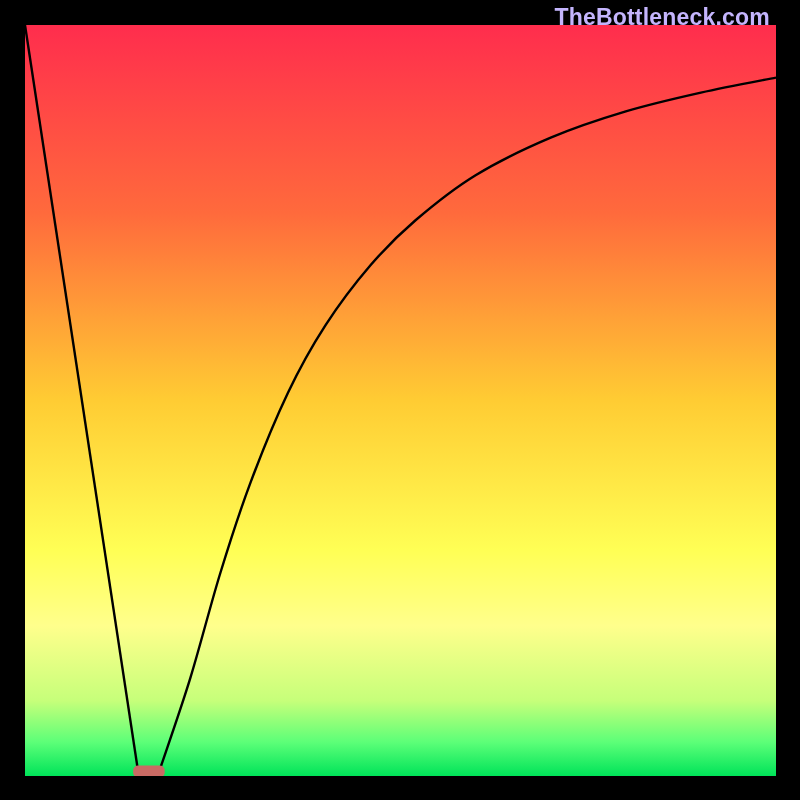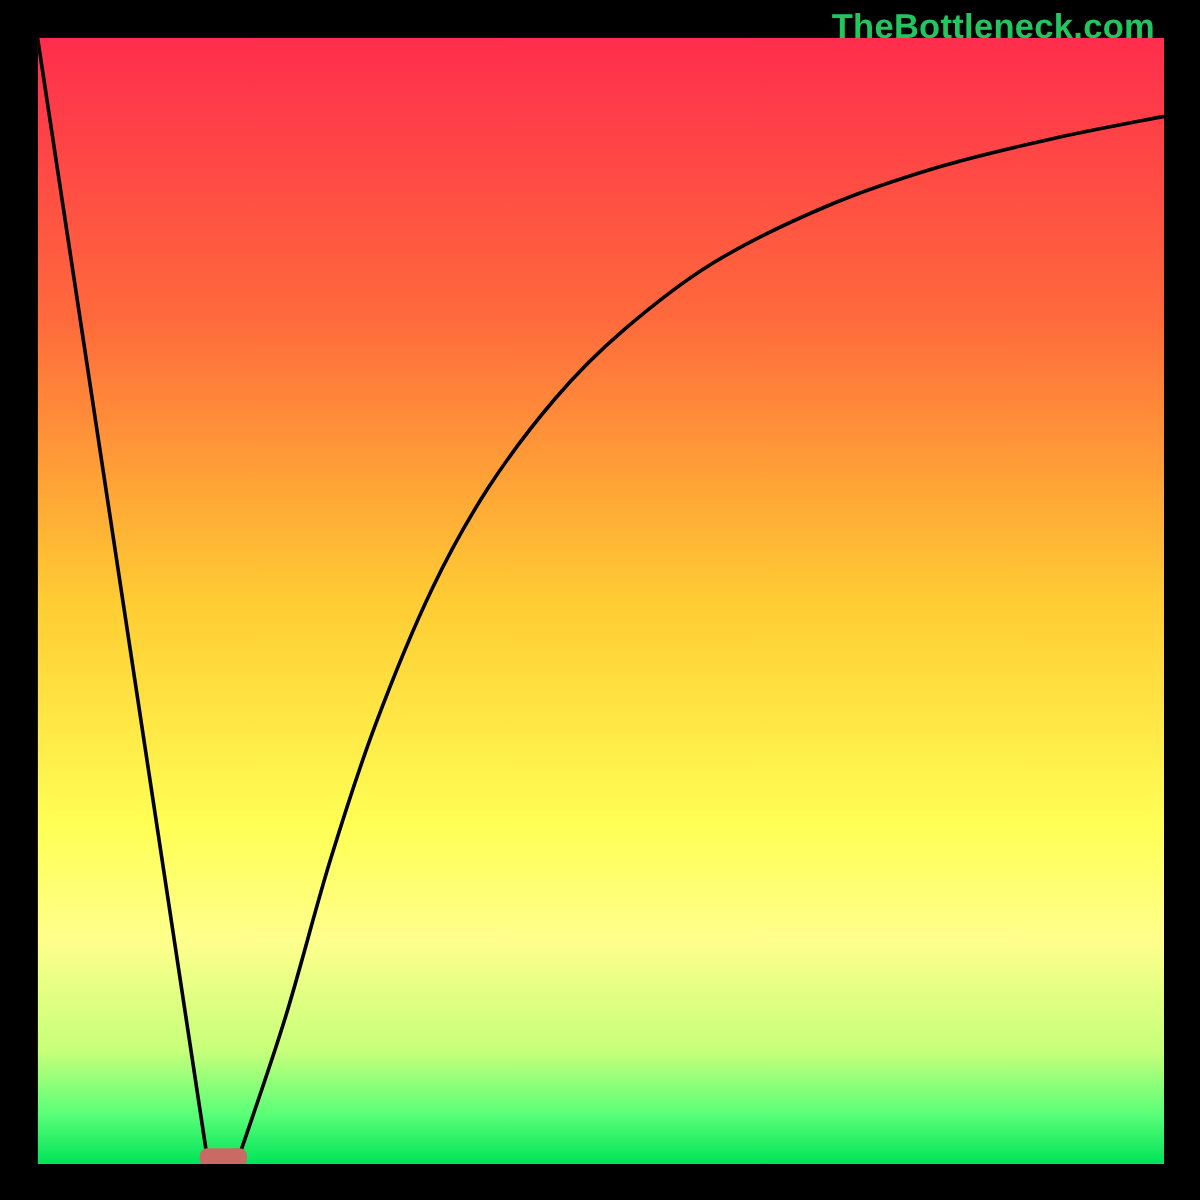--- a/index.html
+++ b/index.html
@@ -26,21 +26,21 @@
     height: 751px;
     overflow: hidden;
   }
   .watermark {
     position: absolute;
     top: 4px;
     right: 30px;
     font-family: Arial, Helvetica, sans-serif;
     font-size: 23px;
     font-weight: 600;
-    color: #22c55e;
+    color: #c4b5fd;
     letter-spacing: 0.2px;
   }
   svg {
     display: block;
   }
 </style>
 </head>
 <body>
 
 <div class="frame">

